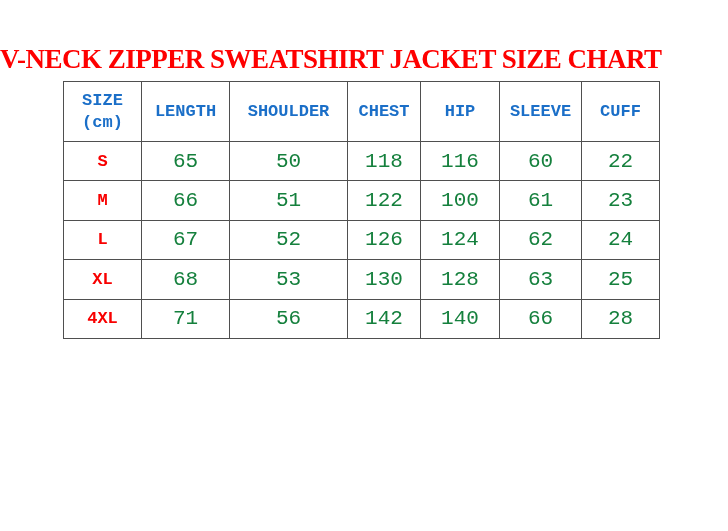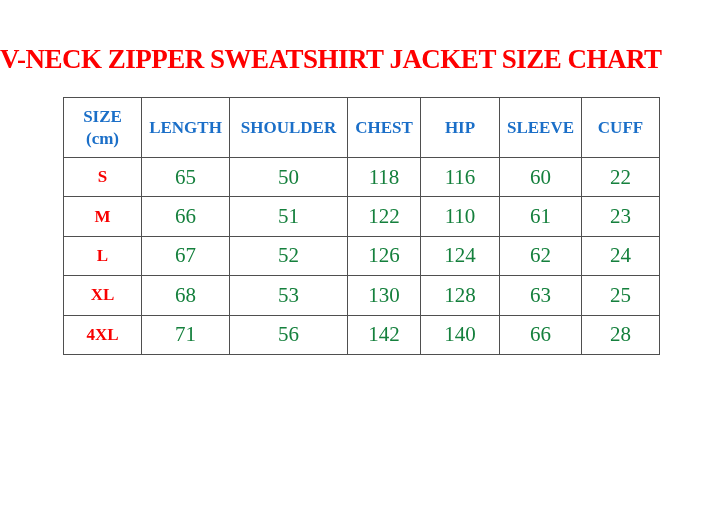--- a/index.html
+++ b/index.html
@@ -17,24 +17,25 @@
     margin-top: 46px;
     text-align: left;
     font-size: 27px;
     line-height: 1;
     font-weight: bold;
     letter-spacing: -0.5px;
     color: #fe0000;
   }
   table.size-chart {
     margin-left: 63px;
-    margin-top: 24px;
+    margin-top: 8px;
     width: 596px;
     border-collapse: collapse;
     table-layout: fixed;
+    font-family: Liberation Mono, monospace;
   }
   table.size-chart th,
   table.size-chart td {
     border: 1.5px solid #4f4f4f;
     text-align: center;
     vertical-align: middle;
     padding: 0;
     overflow: hidden;
   }
   table.size-chart thead tr {
@@ -96,21 +97,21 @@
         <td>118</td>
         <td>116</td>
         <td>60</td>
         <td>22</td>
       </tr>
       <tr>
         <td class="size-label">M</td>
         <td>66</td>
         <td>51</td>
         <td>122</td>
-        <td>110</td>
+        <td>100</td>
         <td>61</td>
         <td>23</td>
       </tr>
       <tr>
         <td class="size-label">L</td>
         <td>67</td>
         <td>52</td>
         <td>126</td>
         <td>124</td>
         <td>62</td>

